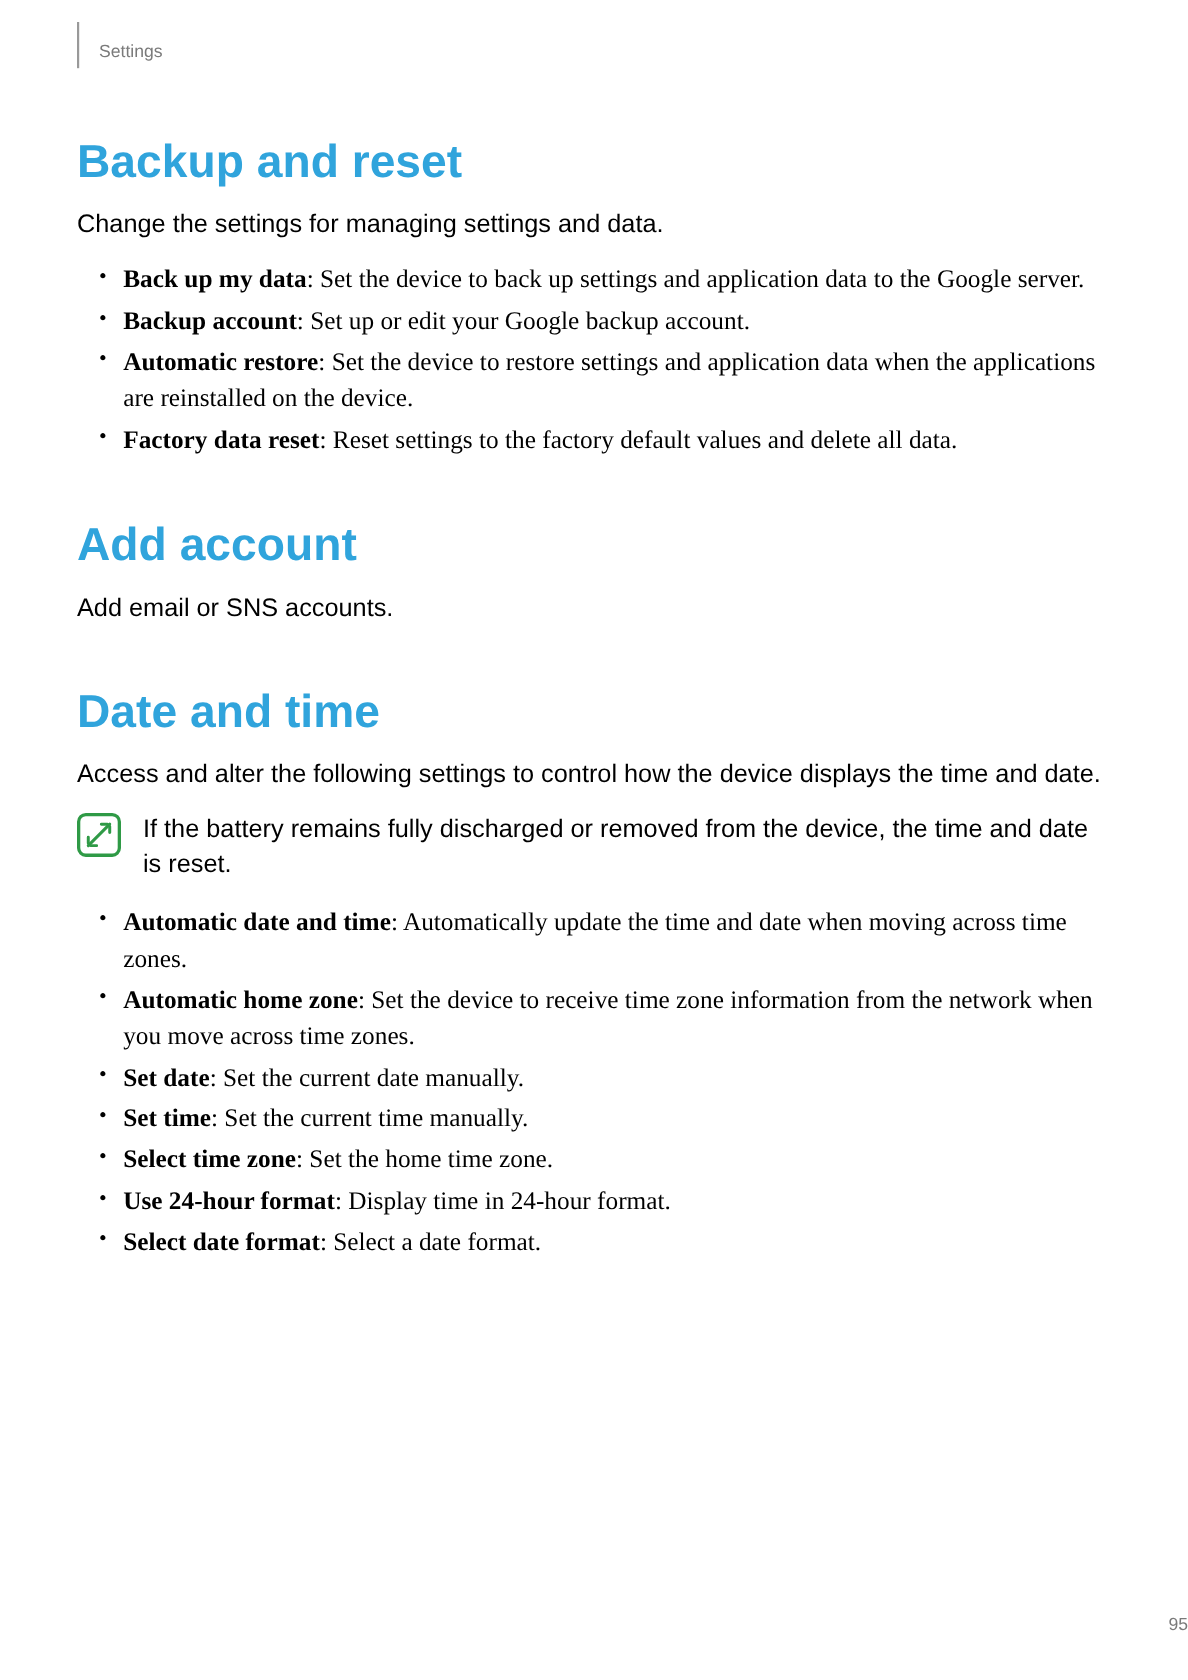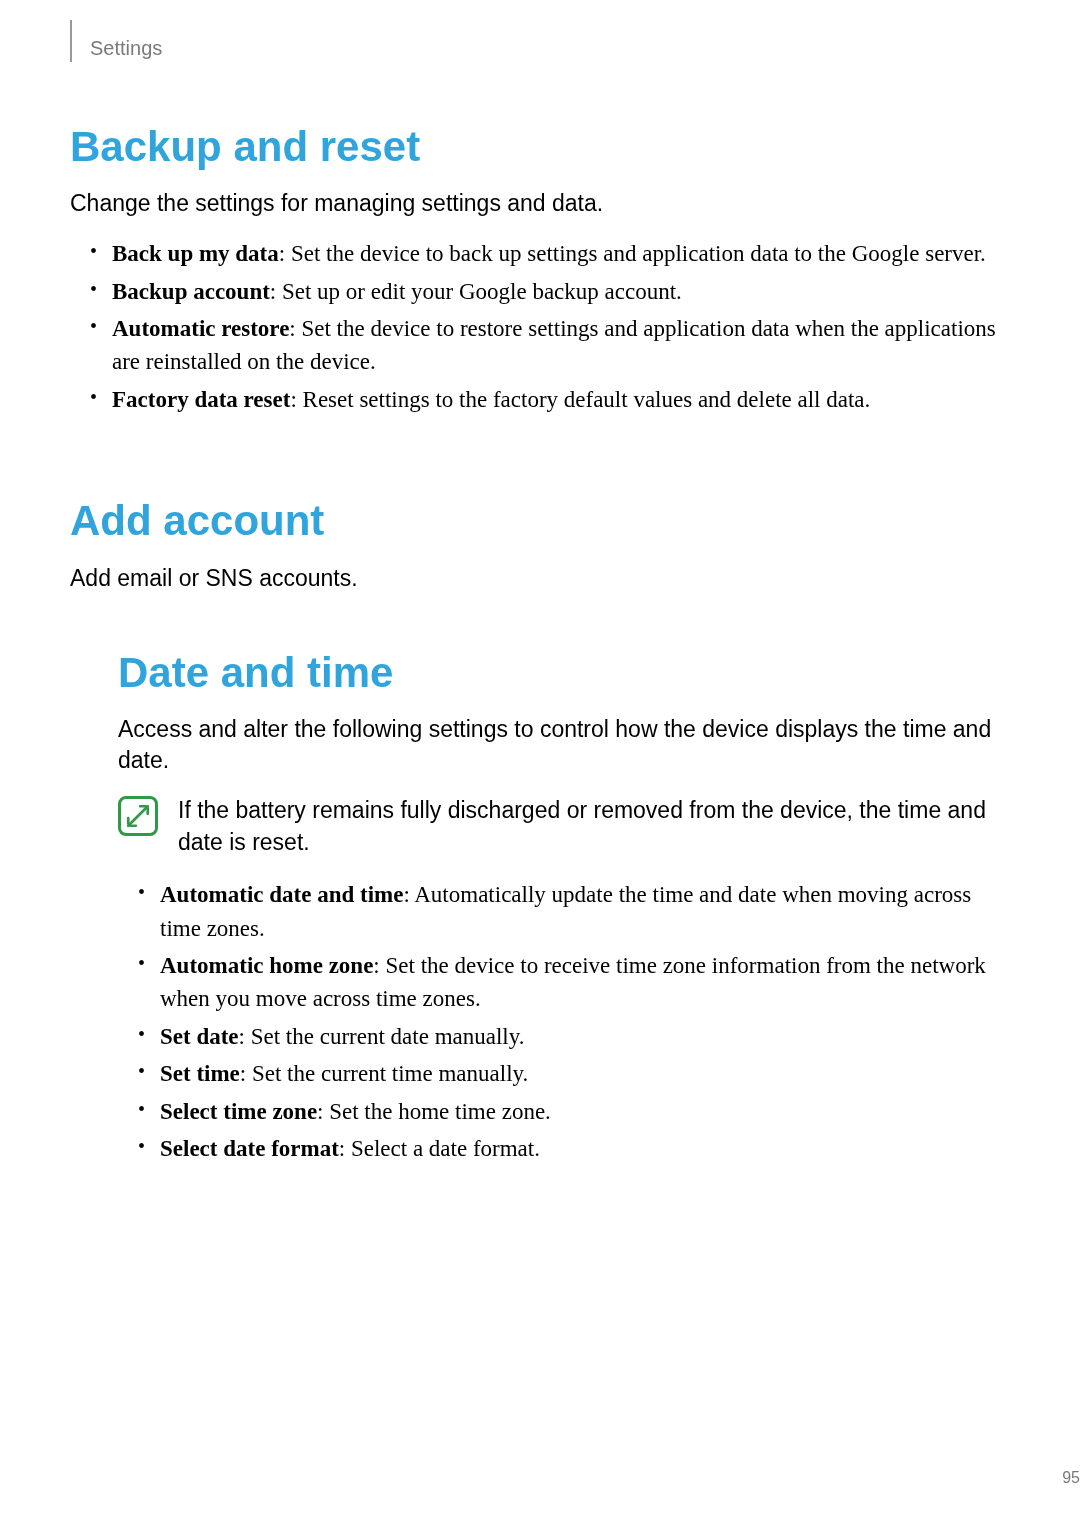--- a/index.html
+++ b/index.html
@@ -21,21 +21,21 @@
     }
     .header-line {
       width: 2px;
       height: 42px;
       background: #999;
       margin-right: 18px;
       position: relative;
       top: -10px;
     }
     .header-text {
-      font-size: 20px;
+      font-size: 16px;
       color: #7a7a7a;
       font-weight: 400;
       position: relative;
       top: -3px;
     }
     h1.section {
       font-size: 42px;
       font-weight: 700;
       color: #30a4dc;
       margin-bottom: 16px;
@@ -63,21 +63,21 @@
     ul.bullet li::before {
       content: "•";
       position: absolute;
       left: -22px;
       top: 0;
       font-size: 20px;
       color: #000;
     }
     .bold { font-weight: 700; }
     .second-section { margin-top: 6px; }
-    .third-section { margin-top: 6px; margin-left: 48px; }
+    .third-section { margin-top: 6px; }
     .note-row {
       display: flex;
       align-items: flex-start;
       gap: 20px;
       margin-bottom: 20px;
     }
     .note-icon {
       width: 40px;
       height: 40px;
       border: 3px solid #2f9a46;
@@ -95,21 +95,21 @@
     }
     .page-number {
       position: absolute;
       bottom: 40px;
       left: 0;
       right: 0;
       text-align: right;
       font-size: 16px;
       color: #7a7a7a;
     }
-    .s1 { margin-bottom: 80px; }
+    .s1 { margin-bottom: 54px; }
     .s2 { margin-bottom: 54px; }
   </style>
 </head>
 <body>
 
 <div class="page">
 
   <div class="header-bar">
     <div class="header-line"></div>
     <div class="header-text">Settings</div>
@@ -145,19 +145,20 @@
       </div>
       <div class="note-text">If the battery remains fully discharged or removed from the device, the time and date is reset.</div>
     </div>
 
     <ul class="bullet">
       <li><span class="bold">Automatic date and time</span><span>: Automatically update the time and date when moving across time zones.</span></li>
       <li><span class="bold">Automatic home zone</span><span>: Set the device to receive time zone information from the network when you move across time zones.</span></li>
       <li><span class="bold">Set date</span><span>: Set the current date manually.</span></li>
       <li><span class="bold">Set time</span><span>: Set the current time manually.</span></li>
       <li><span class="bold">Select time zone</span><span>: Set the home time zone.</span></li>
+      <li><span class="bold">Use 24-hour format</span><span>: Display time in 24-hour format.</span></li>
       <li><span class="bold">Select date format</span><span>: Select a date format.</span></li>
     </ul>
   </div>
 
 </div>
 
 <div class="page-number">95</div>
 
 </body></html>

